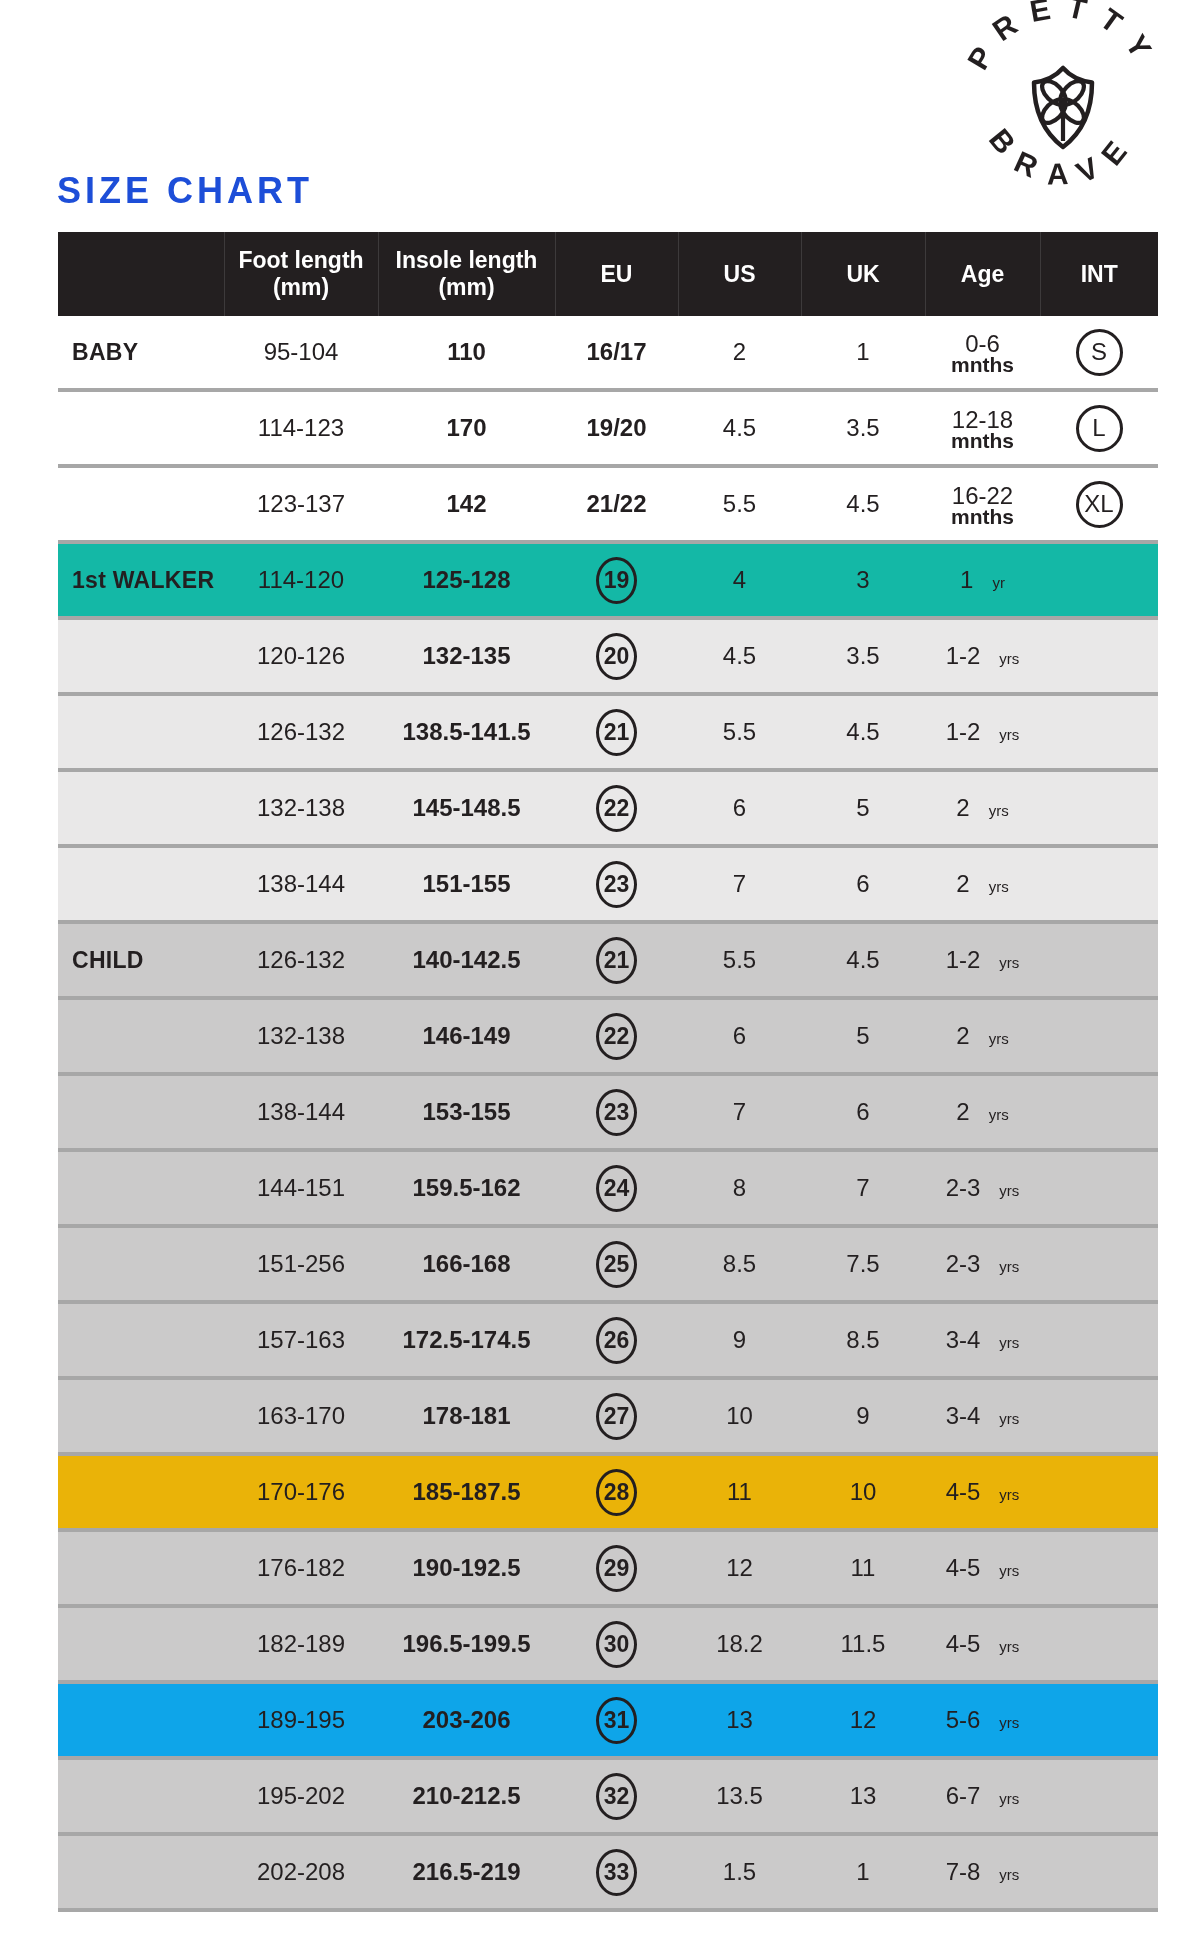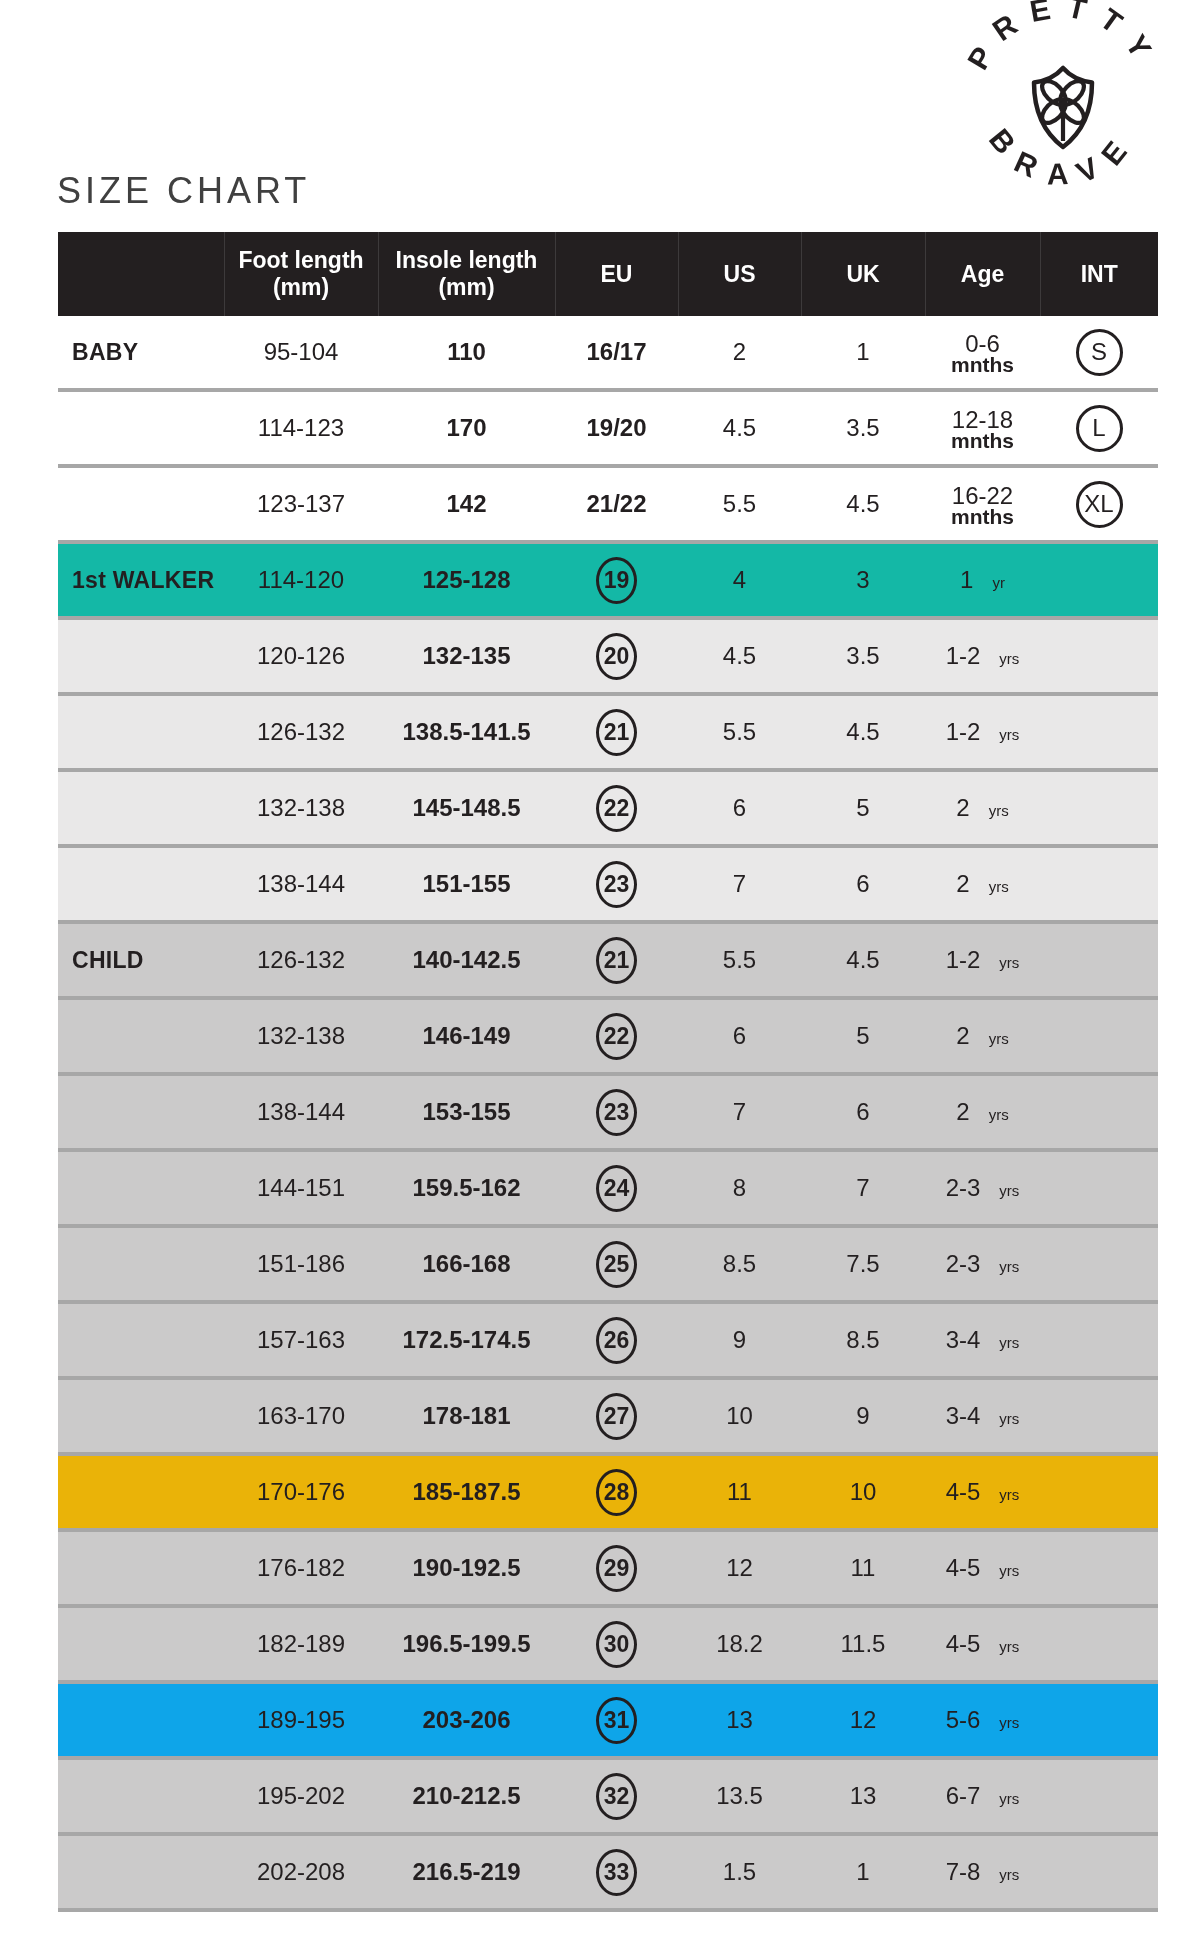--- a/index.html
+++ b/index.html
@@ -10,23 +10,23 @@
     background: #ffffff;
     font-family: "Liberation Sans", sans-serif;
     color: #231f20;
     overflow: hidden;
   }
   .title {
     position: absolute;
     left: 57px;
     top: 170px;
     font-size: 36px;
-    font-weight: 400;
+    font-weight: 700;
     letter-spacing: 4px;
-    color: #404040;
+    color: #1d4ed8;
   }
   .logo {
     position: absolute;
     left: 963px;
     top: 0px;
     width: 200px;
     height: 205px;
   }
   table.size-chart {
     position: absolute;
@@ -282,21 +282,21 @@
           <td>144-151</td>
           <td><span class="bold">159.5-162</span></td>
           <td><span class="eu-circle">24</span></td>
           <td>8</td>
           <td>7</td>
           <td class="age-inline"><span class="age-val">2-3</span><span class="age-unit">yrs</span></td>
           <td></td>
         </tr>
         <tr class="data-row" style="background: rgb(203, 202, 202);">
           <td class="group-cell"></td>
-          <td>151-186</td>
+          <td>151-256</td>
           <td><span class="bold">166-168</span></td>
           <td><span class="eu-circle">25</span></td>
           <td>8.5</td>
           <td>7.5</td>
           <td class="age-inline"><span class="age-val">2-3</span><span class="age-unit">yrs</span></td>
           <td></td>
         </tr>
         <tr class="data-row" style="background: rgb(203, 202, 202);">
           <td class="group-cell"></td>
           <td>157-163</td>

